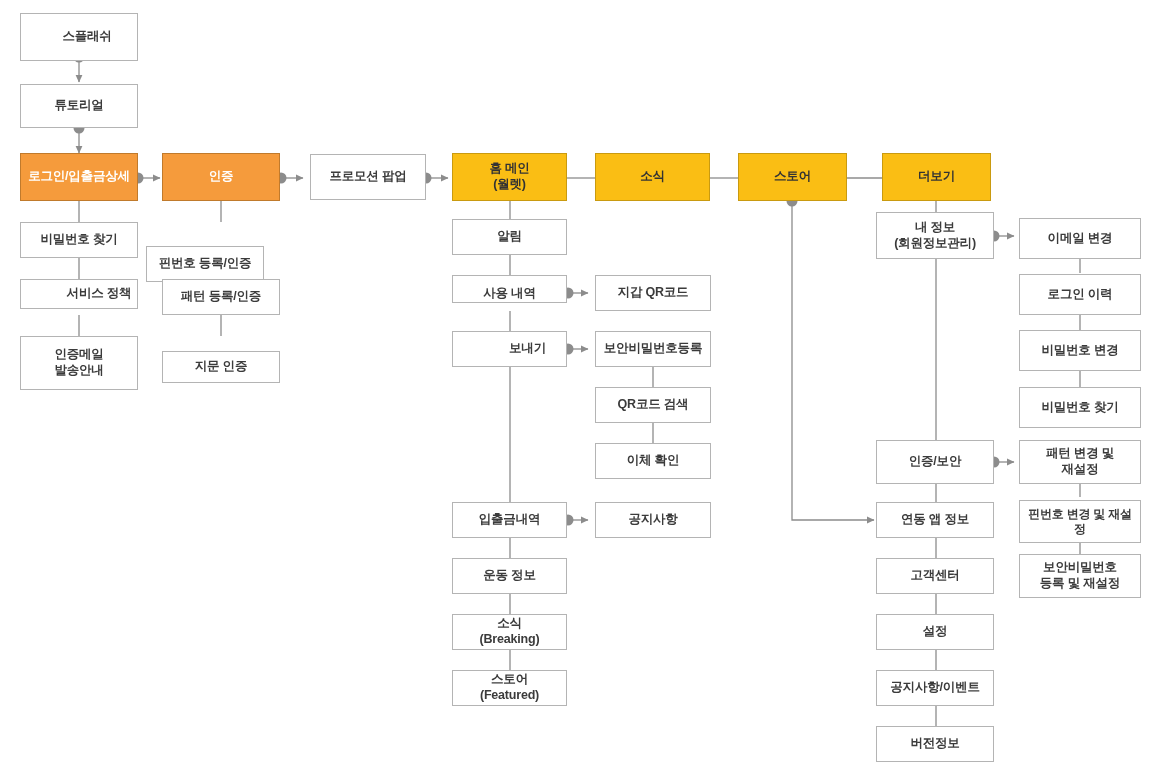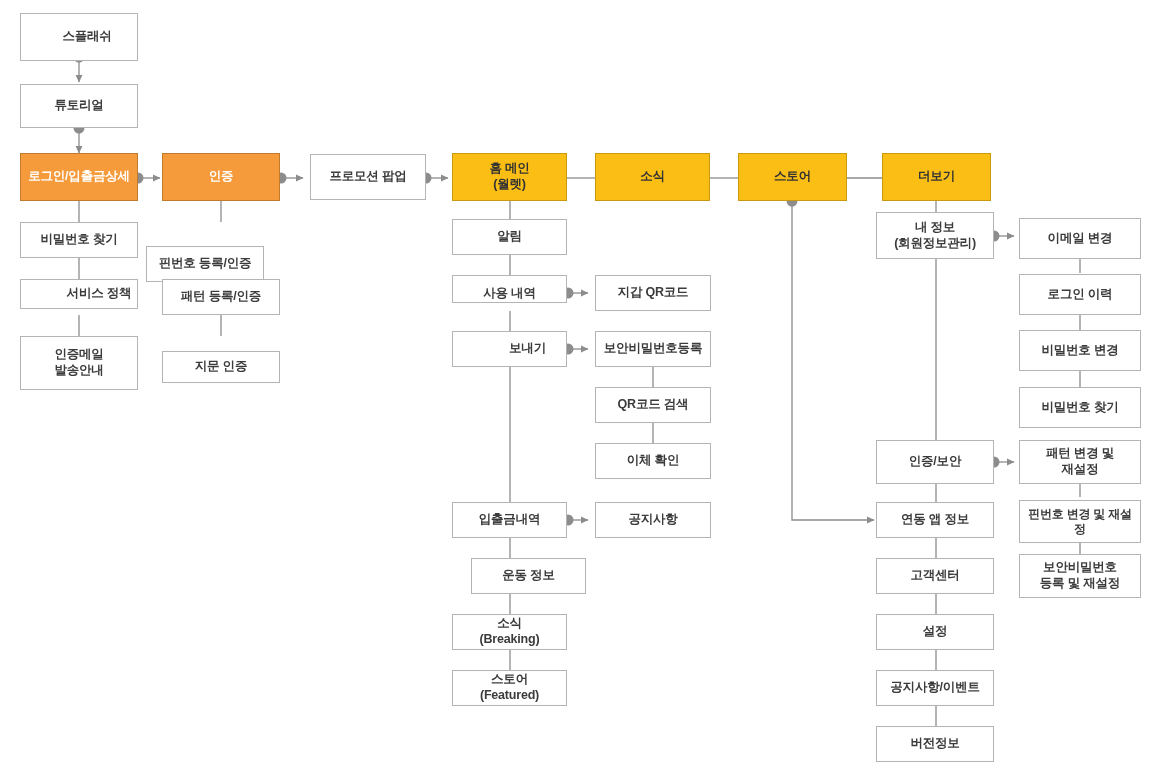--- a/index.html
+++ b/index.html
@@ -186,21 +186,21 @@
   </div>
   <div class="node plain" style="left:452px;top:275px;width:115px;height:28px;align-items:flex-end;">
     <span class="lbl">사용 내역</span>
   </div>
   <div class="node plain" style="left:452px;top:331px;width:115px;height:36px;padding-left:36px;">
     <span class="lbl">보내기</span>
   </div>
   <div class="node plain" style="left:452px;top:502px;width:115px;height:36px;">
     <span class="lbl">입출금내역</span>
   </div>
-  <div class="node plain" style="left:452px;top:558px;width:115px;height:36px;margin-left:19px;">
+  <div class="node plain" style="left:452px;top:558px;width:115px;height:36px;">
     <span class="lbl">운동 정보</span>
   </div>
   <div class="node plain" style="left:452px;top:614px;width:115px;height:36px;">
     <span class="lbl">소식
 (Breaking)</span>
   </div>
   <div class="node plain" style="left:452px;top:670px;width:115px;height:36px;">
     <span class="lbl">스토어
 (Featured)</span>
   </div>

